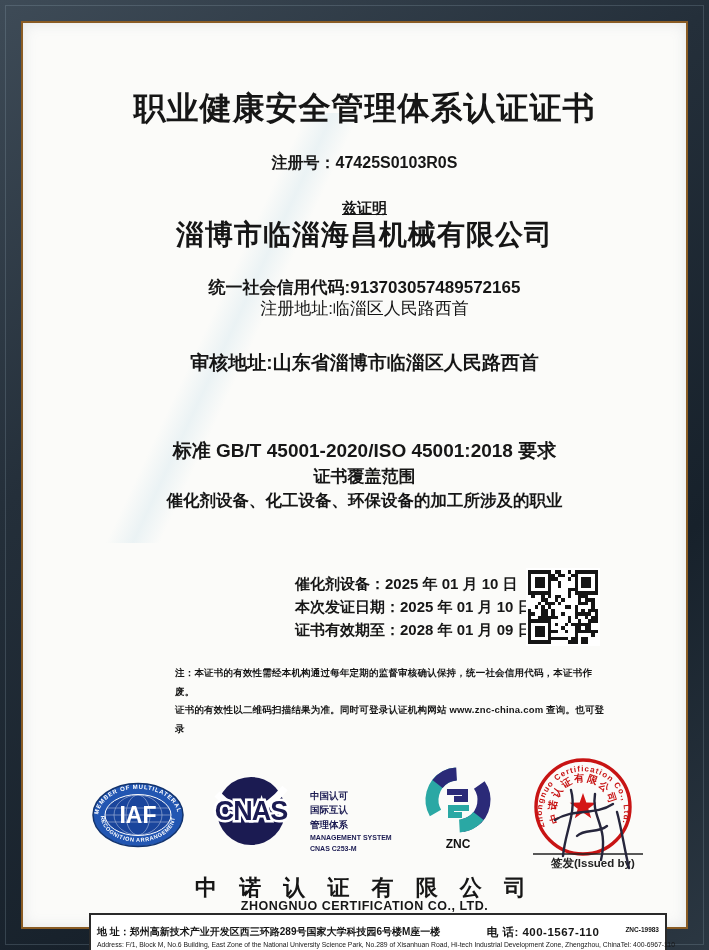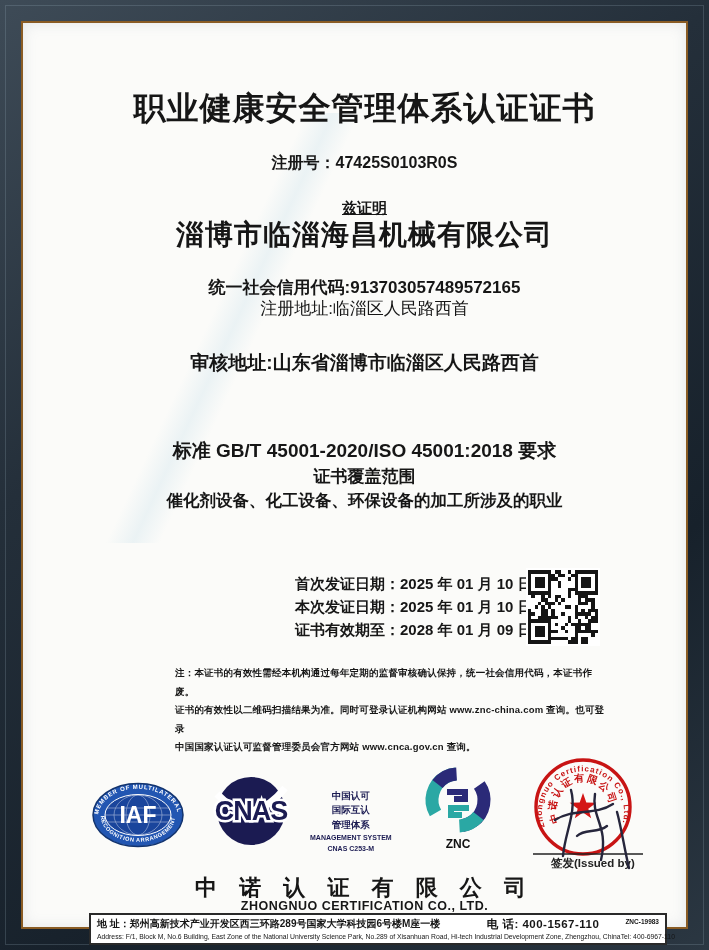--- a/index.html
+++ b/index.html
@@ -56,35 +56,35 @@
   }
   .qr-cell{background:transparent;}
   .qr-cell.on{background:#151515;}
 
   .note{left:152px;top:641px;width:430px;font-size:9.5px;font-weight:bold;
         line-height:1.95;text-align:left;letter-spacing:.2px;}
 
   
   .iaf-logo{left:68px;top:759px;}
   .cnas-logo{left:178px;top:751px;}
-  .cnas-text{left:287px;top:766px;text-align:center;}
+  .cnas-text{left:287px;top:766px;text-align:left;}
   .cnas-text div{color:#1b1b52;}
   .cnas-text .cn{font-size:9.5px;font-weight:bold;line-height:1.5;}
   .cnas-text .en{font-size:7px;font-weight:bold;line-height:1.6;}
   .znc-logo{left:399px;top:742px;}
   .seal{left:498px;top:733px;}
 
   .issuer-cn{top:850px;font-size:22px;font-weight:bold;letter-spacing:8px;}
   .issuer-en{top:876px;font-size:12.5px;font-weight:bold;letter-spacing:.5px;}
 
   .footer-box{
     left:66px;top:890px;width:578px;box-sizing:border-box;
     border:2px solid #2a2a2a;padding:2px 6px 3px 6px;background:#fff;
   }
-  .f-row1{display:flex;align-items:flex-start;white-space:nowrap;}
+  .f-row1{display:flex;align-items:flex-start;white-space:nowrap;margin-top:8px;}
   .f-addr-cn{font-size:10px;font-weight:bold;flex:1;}
   .f-phone{font-size:11.5px;font-weight:bold;letter-spacing:.5px;margin-right:26px;}
   .f-code{font-size:6.5px;font-weight:bold;padding-top:1px;}
   .f-row2{display:flex;justify-content:space-between;font-size:6.8px;margin-top:1px;white-space:nowrap;}
 </style>
 </head>
 <body>
 
 <div class="frame">
   <div class="paper">
@@ -100,21 +100,21 @@
     <div class="abs ctr addr1">注册地址:临淄区人民路西首</div>
     <div class="abs ctr addr2">审核地址:山东省淄博市临淄区人民路西首</div>
 
     <div class="abs ctr standard">标准 GB/T 45001-2020/ISO 45001:2018 要求</div>
 
     <div class="abs ctr scope1">催化剂设备、化工设备、环保设备的加工所涉及的职业</div>
     <div class="abs ctr scope-title">证书覆盖范围</div>
 
     <div class="abs dates">
       <div class="date-row">
-          <span>首次发证日期：</span>
+          <span>催化剂设备：</span>
           <span>2025 年 01 月 10 日</span>
         </div>
       <div class="date-row">
           <span>本次发证日期：</span>
           <span>2025 年 01 月 10 日</span>
         </div>
       <div class="date-row">
           <span>证书有效期至：</span>
           <span>2028 年 01 月 09 日</span>
         </div>
@@ -560,21 +560,20 @@
         <div class="qr-cell on"></div>
         <div class="qr-cell on"></div>
         <div class="qr-cell"></div>
         <div class="qr-cell"></div>
         <div class="qr-cell"></div>
       </div>
 
     <div class="abs note">
       <div>注：本证书的有效性需经本机构通过每年定期的监督审核确认保持，统一社会信用代码，本证书作废。</div>
       <div>证书的有效性以二维码扫描结果为准。同时可登录认证机构网站 www.znc-china.com 查询。也可登录</div>
-      <div>中国国家认证认可监督管理委员会官方网站 www.cnca.gov.cn 查询。</div>
     </div>
 
     <svg class="abs iaf-logo" width="94" height="66" viewBox="0 0 94 66">
       <ellipse cx="47" cy="33" rx="45" ry="31.5" fill="#2256b2" stroke="#12336e" stroke-width="1.5"></ellipse>
       <ellipse cx="47" cy="33" rx="33" ry="20.5" fill="#1a459c" stroke="#ffffff" stroke-width="1"></ellipse>
       <g stroke="#ffffff" stroke-width=".7" fill="none" opacity=".55">
         <ellipse cx="47" cy="33" rx="12" ry="20"></ellipse>
         <ellipse cx="47" cy="33" rx="24" ry="20"></ellipse>
         <line x1="16" y1="26" x2="78" y2="26"></line>
         <line x1="14" y1="33" x2="80" y2="33"></line>

